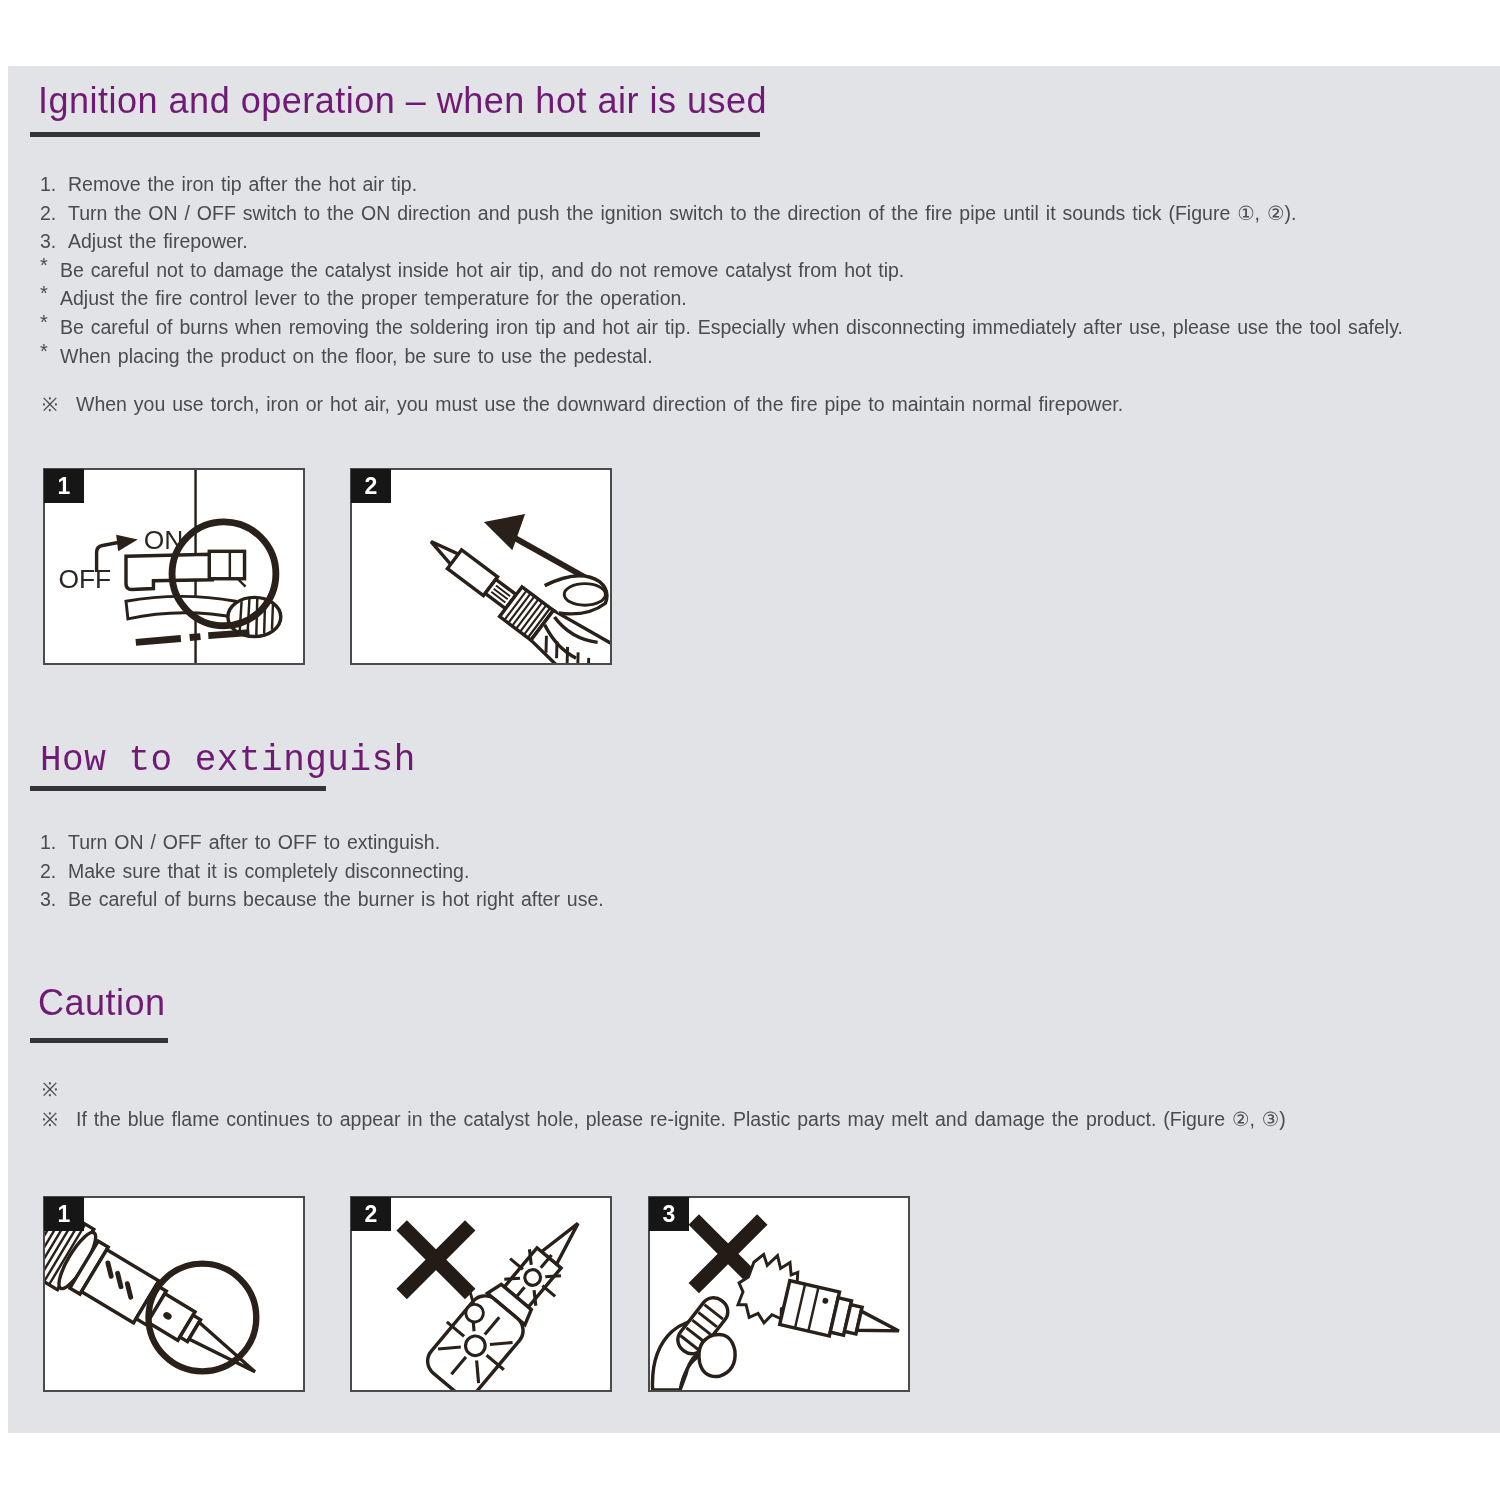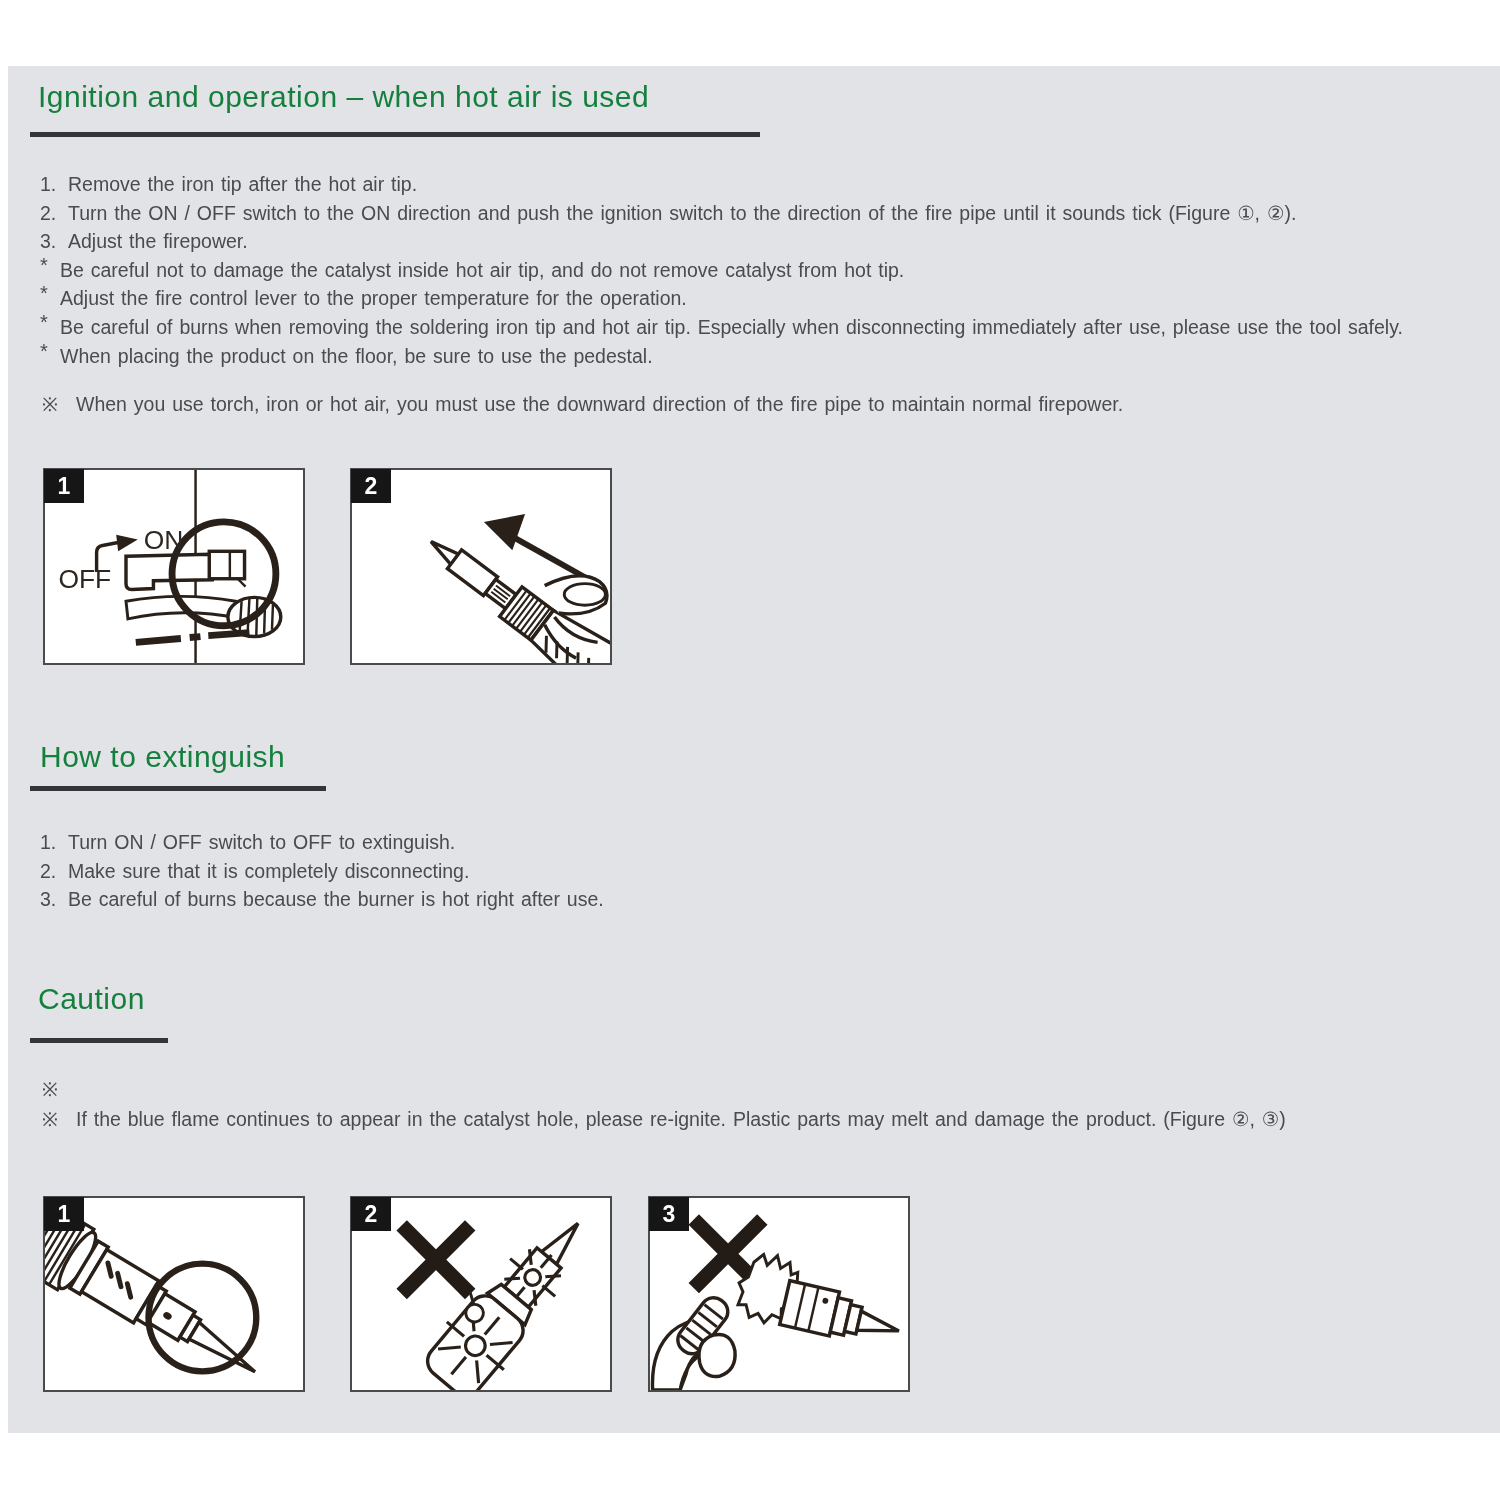--- a/index.html
+++ b/index.html
@@ -1,20 +1,20 @@
 <!DOCTYPE html>
 <html><head>
 <meta charset="utf-8">
 <style>
   html,body{margin:0;padding:0;background:#fff;}
   .page{position:relative;width:1500px;height:1500px;background:#ffffff;overflow:hidden;
         font-family:"Liberation Sans",sans-serif;color:#4b4b4d;}
   .panel{position:absolute;left:8px;top:66px;width:1492px;height:1367px;background:#e2e3e7;}
   .abs{position:absolute;}
-  .h{font-size:30px;color:#15803d;letter-spacing:0.5px;white-space:nowrap;}
+  .h{font-size:36px;color:#701a75;letter-spacing:0.5px;white-space:nowrap;}
   .rule{position:absolute;height:5px;background:#353538;}
   .list{position:absolute;}
   .li{display:flex;align-items:baseline;white-space:nowrap;
       font-size:19.5px;line-height:28.6px;word-spacing:1.5px;color:#4b4b4d;}
   .mk{flex:none;width:28px;}
   .li.ast .mk{width:20px;font-size:20px;transform:translateY(-5px);}
   .li.note{margin-top:0;}
   .li.note .mk{width:34px;font-size:19px;}
   .figrow{position:absolute;display:flex;}
   .figbox{position:relative;background:#ffffff;border:2px solid #4b4b4b;box-sizing:border-box;flex:none;}
@@ -130,27 +130,27 @@
             </g>
             <path d="M196,118 Q232,100 252,114 Q263,123 258,136 Q240,150 210,146" fill="#ffffff" stroke-width="3.5"></path>
             <ellipse cx="237" cy="127" rx="21" ry="11" fill="#ffffff" stroke-width="3"></ellipse>
             <path d="M206,150 Q222,172 250,176" stroke-width="3.5"></path>
             <path d="M196,158 Q208,182 228,192" stroke-width="3.5"></path>
           </g>
         </svg>
       </div>
     </div>
 
-    <div class="abs h" style="left:32px;top:674px;">How to extinguish</div>
+    <div class="abs h" style="left:32px;top:674px;font-family:Liberation Mono, monospace;">How to extinguish</div>
     <div class="rule" style="left:22px;top:720px;width:296px;"></div>
 
     <div class="list" style="left:32px;top:762px;">
       <div class="li">
         <span class="mk">1.</span>
-        <span>Turn ON / OFF switch to OFF to extinguish.</span>
+        <span>Turn ON / OFF after to OFF to extinguish.</span>
       </div>
       <div class="li">
         <span class="mk">2.</span>
         <span>Make sure that it is completely disconnecting.</span>
       </div>
       <div class="li">
         <span class="mk">3.</span>
         <span>Be careful of burns because the burner is hot right after use.</span>
       </div>
     </div>

